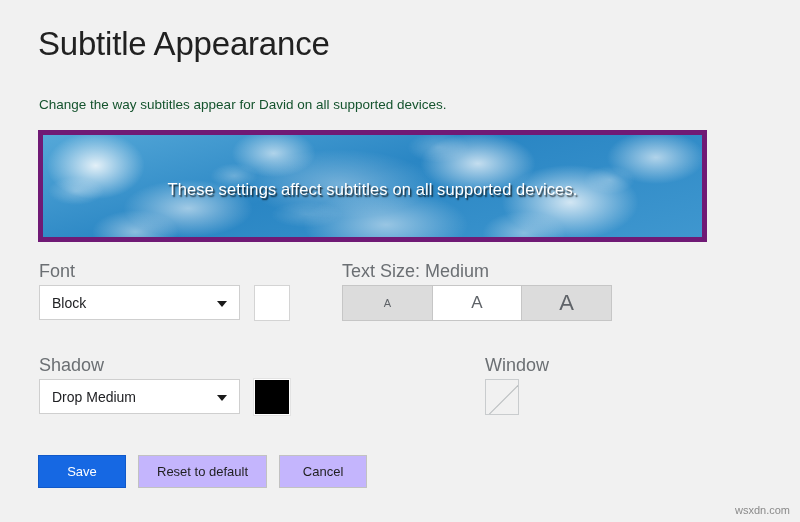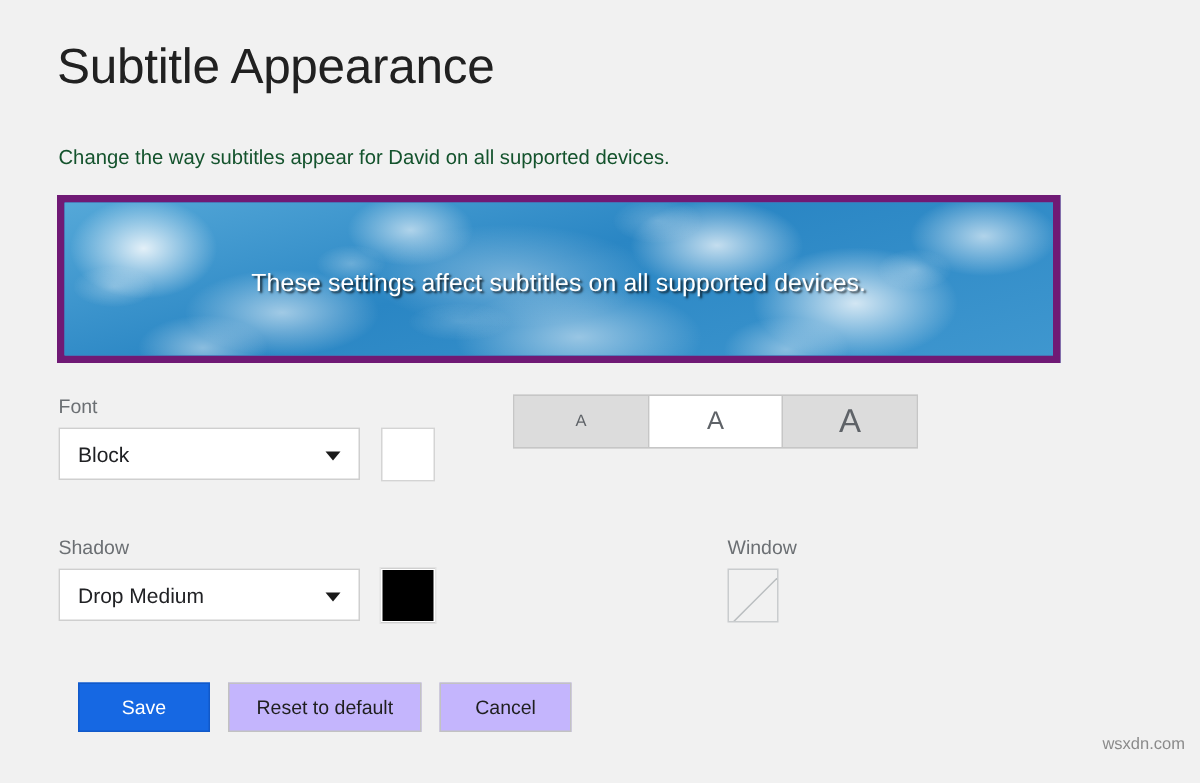--- a/index.html
+++ b/index.html
@@ -93,21 +93,21 @@
     top: 45px;
     text-align: center;
     font-size: 16.5px;
     color: #ffffff;
     text-shadow: 1.5px 1.5px 1.5px rgba(0,0,0,0.75);
     letter-spacing: 0.1px;
   }
 
   
   .field-label {
-    font-size: 13px;
+    font-size: 18px;
     color: #6b6f73;
     line-height: 16px;
     margin: 0 0 6px 0;
   }
 
   .group-font { position: absolute; left: 39px; top: 263px; }
   .group-textsize { position: absolute; left: 342px; top: 263px; }
   .group-shadow { position: absolute; left: 39px; top: 357px; }
   .group-background { position: absolute; left: 342px; top: 357px; }
   .group-window { position: absolute; left: 485px; top: 357px; }
@@ -197,21 +197,21 @@
   .segment.selected {
     background: #ffffff;
   }
   .seg-small { font-size: 11px; }
   .seg-medium { font-size: 17px; }
   .seg-large { font-size: 22px; }
 
   
   .buttons {
     position: absolute;
-    left: 52px;
+    left: 38px;
     top: 455px;
     display: flex;
     gap: 12px;
   }
   .btn {
     height: 33px;
     padding: 0 18px;
     font-size: 13px;
     border: 1px solid #c2c2c2;
     background: #c4b5fd;
@@ -228,21 +228,21 @@
     color: #ffffff;
     min-width: 88px;
   }
   .btn-reset { min-width: 106px; }
   .btn-cancel { min-width: 88px; }
 
   
   .watermark {
     position: absolute;
     right: 10px;
-    bottom: 20px;
+    bottom: 6px;
     font-size: 11px;
     color: #8a8a8a;
     font-family: "Liberation Sans", sans-serif;
   }
 </style>
 </head>
 <body>
 
 <div class="page">
 
@@ -260,20 +260,21 @@
     <div class="control-row">
       <div class="select-box">
         <span>Block</span>
         <span class="select-arrow"></span>
       </div>
       <div class="swatch"></div>
     </div>
   </div>
 
   <div class="group-textsize">
+    <div class="field-label">Text Size: Medium</div>
     <div class="segmented">
       <div class="segment seg-small">A</div>
       <div class="segment seg-medium selected">A</div>
       <div class="segment seg-large">A</div>
     </div>
   </div>
 
   <div class="group-shadow">
     <div class="field-label">Shadow</div>
     <div class="control-row">

